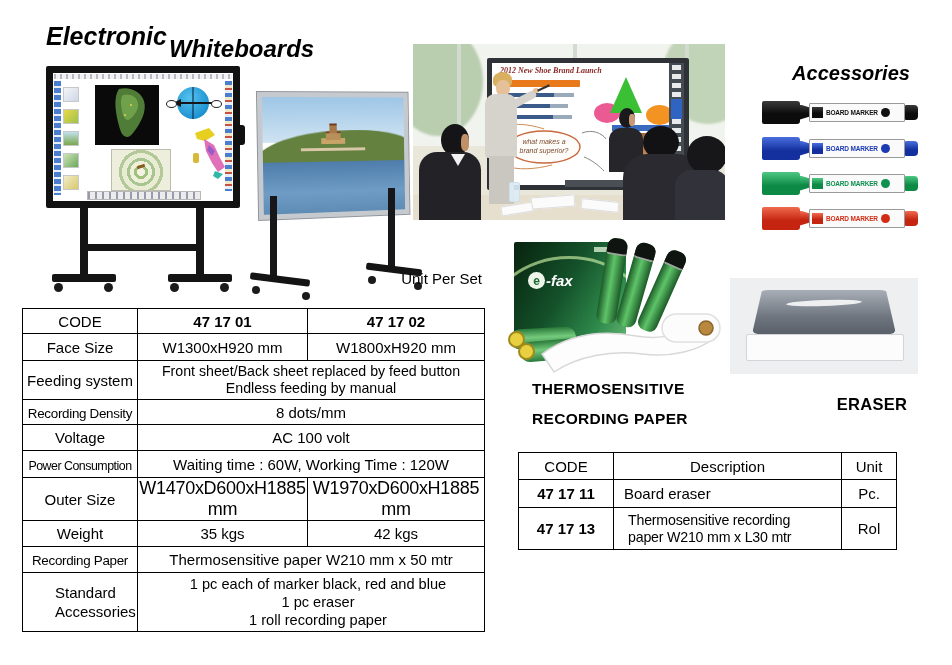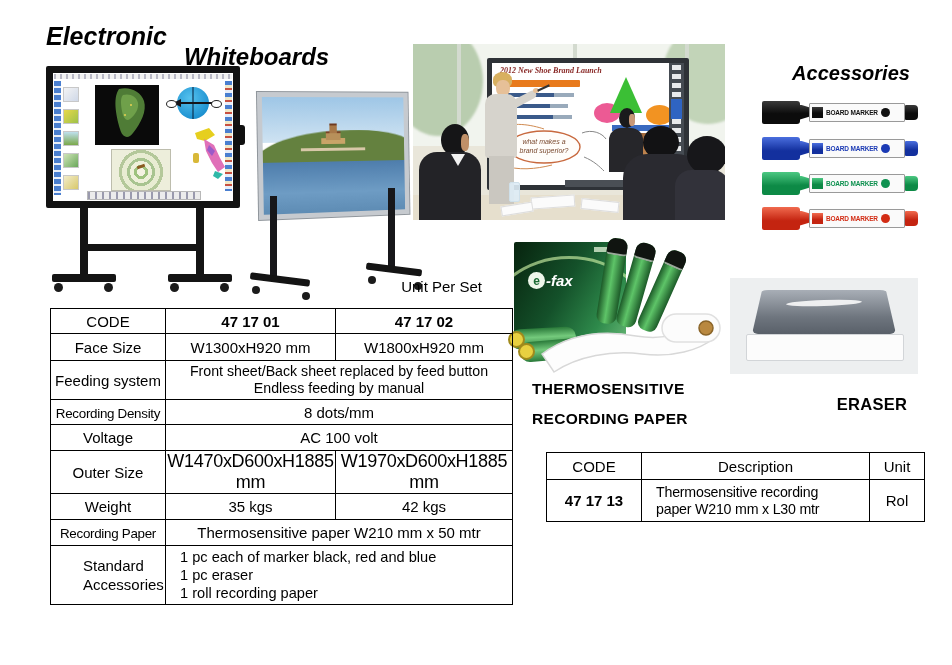--- a/index.html
+++ b/index.html
@@ -3,24 +3,24 @@
 <meta charset="utf-8">
 <style>
   html,body{margin:0;padding:0;background:#fff;}
   .page{position:relative;width:952px;height:665px;background:#ffffff;overflow:hidden;
         font-family:"Liberation Sans",sans-serif;color:#000;}
   .abs{position:absolute;}
 
   
   .main-title{left:46px;top:22px;font-weight:bold;font-style:italic;white-space:nowrap;}
   .main-title .w1{font-size:25px;}
-  .main-title .w2{font-size:24px;margin-left:17px;position:relative;top:20px;}
+  .main-title .w2{font-size:24px;margin-left:2px;position:relative;top:12px;}
   .acc-title{left:776px;top:62px;width:150px;font-size:20px;font-weight:bold;font-style:italic;text-align:center;}
   .caption{font-weight:bold;font-size:15.5px;letter-spacing:.3px;text-align:center;}
-  .unit-per-set{left:352px;top:278px;width:130px;font-size:15px;text-align:right;}
+  .unit-per-set{left:352px;top:270px;width:130px;font-size:15px;text-align:right;}
 
   
   .wb1{left:46px;top:66px;width:194px;height:232px;}
   .wb1 .board{left:0;top:0;width:180px;height:128px;background:#fff;border:7px solid #121212;border-radius:2px;}
   .wb1 .menubar{left:1px;top:1px;right:1px;height:5px;
      background:repeating-linear-gradient(90deg,#b9b9c5 0 2px,#f2f2f2 2px 6px);}
   .wb1 .iconstrip-l{left:1px;top:8px;bottom:6px;width:7px;
      background:repeating-linear-gradient(180deg,#4a7fd0 0 5px,#e8eef8 5px 7px);}
   .wb1 .thumbs{left:10px;top:10px;width:15px;bottom:8px;}
   .wb1 .thumb{position:absolute;left:0;width:14px;height:13px;border:1px solid #c8c8c8;}
@@ -123,30 +123,30 @@
 
   
   .eraser-img{left:730px;top:278px;width:188px;height:96px;background:#edeff0;}
   .eraser-top{left:22px;top:12px;width:144px;height:44px;border-radius:16px 16px 6px 6px;
      background:linear-gradient(180deg,#a8aeb6,#6e757e 62%,#596069);
      clip-path:polygon(7% 0,93% 0,100% 100%,0 100%);}
   .eraser-sheen{left:56px;top:22px;width:76px;height:6px;border-radius:50%;background:rgba(255,255,255,.85);transform:rotate(-2deg);}
   .eraser-bottom{left:16px;top:56px;width:156px;height:25px;background:#fcfcfc;border:1px solid #d2d5d8;border-radius:2px;}
 
   
-  table{border-collapse:collapse;table-layout:fixed;margin-left:28px;}
+  table{border-collapse:collapse;table-layout:fixed;}
   td{border:1.5px solid #000;padding:0;vertical-align:middle;text-align:center;font-size:15px;overflow:hidden;}
   .spec-table{left:22px;top:308px;width:462px;}
   .bold{font-weight:bold;}
   .cnd{font-size:13.4px;letter-spacing:-0.3px;}
   .cnd2{font-size:12.4px;letter-spacing:-0.5px;}
   .val-sm{font-size:18px;letter-spacing:-0.3px;}
   .feed-line{font-size:14.2px;line-height:17px;}
   .left-cell{text-align:left;padding-left:32px;}
-  .acc-line{text-align:left;padding-left:14px;font-size:14.6px;line-height:18px;}
+  .acc-line{text-align:center;padding-left:14px;font-size:14.6px;line-height:18px;}
   .order-table{left:518px;top:452px;width:378px;}
   .ot-code-lines div{text-align:right;padding-right:18px;font-weight:bold;line-height:17px;}
   .ot-desc1{text-align:left;padding-left:10px;line-height:17px;}
   .ot-desc-r{text-align:right;padding-right:34px;line-height:17px;}
   .ot-desc-r2{text-align:right;padding-right:30px;line-height:17px;}
   .ot-desc-sm{text-align:left;padding-left:14px;font-size:14.2px;letter-spacing:-0.2px;line-height:17px;}
 </style>
 </head>
 <body>
 
@@ -406,20 +406,24 @@
     </tr>
     <tr>
       <td style="height:24px;"><span class="cnd">Recording Density</span></td>
       <td colspan="2">8 dots/mm</td>
     </tr>
     <tr>
       <td style="height:25px;">Voltage</td>
       <td colspan="2">AC 100 volt</td>
     </tr>
     <tr>
+      <td style="height:26px;"><span class="cnd2">Power Consumption</span></td>
+      <td colspan="2">Waiting time : 60W, Working Time : 120W</td>
+    </tr>
+    <tr>
       <td style="height:25px;">Outer Size</td>
       <td><span class="val-sm">W1470xD600xH1885 mm</span></td>
       <td><span class="val-sm">W1970xD600xH1885 mm</span></td>
     </tr>
     <tr>
       <td style="height:25px;">Weight</td>
       <td>35 kgs</td>
       <td>42 kgs</td>
     </tr>
     <tr>
@@ -443,20 +447,25 @@
         <col style="width:228px;">
         <col style="width:55px;">
       </colgroup>
     <tbody>
         <tr>
       <td style="height:26px;">CODE</td>
       <td>Description</td>
       <td>Unit</td>
     </tr>
     <tr>
+      <td class="bold" style="height:27px;">47 17 11</td>
+      <td class="ot-desc1">Board eraser</td>
+      <td>Pc.</td>
+    </tr>
+    <tr>
       <td class="bold" style="height:41px;">47 17 13</td>
       <td>
         <div class="ot-desc-sm">Thermosensitive recording</div>
         <div class="ot-desc-sm">paper W210 mm x L30 mtr</div>
       </td>
       <td>Rol</td>
     </tr>
   </tbody>
     </table>
 

